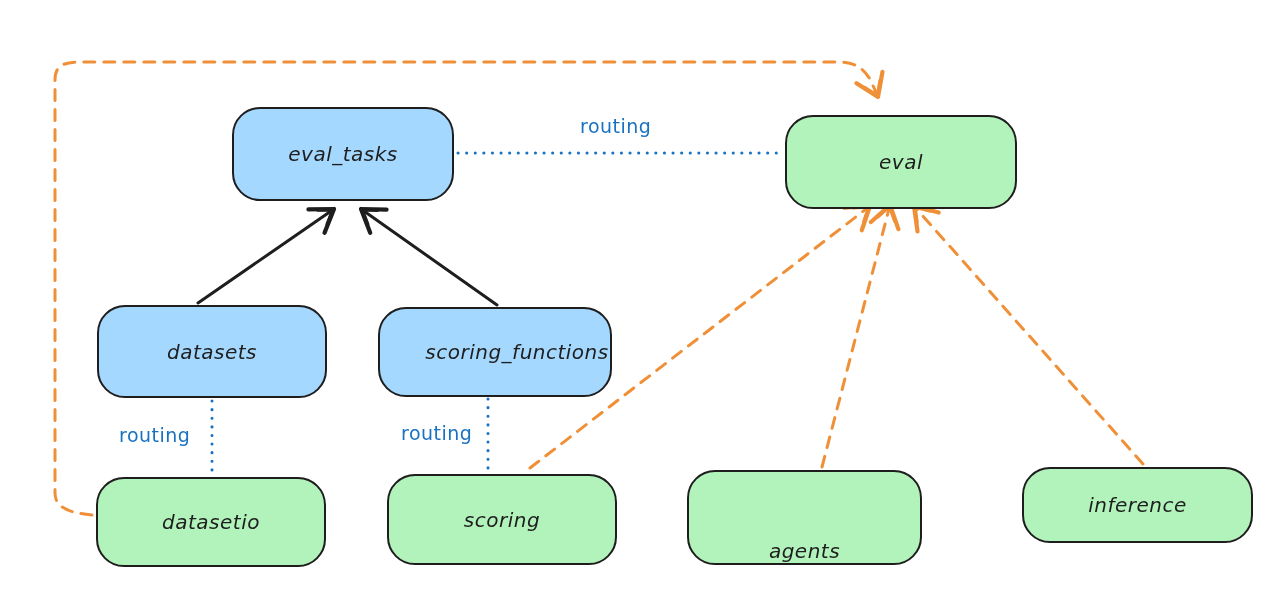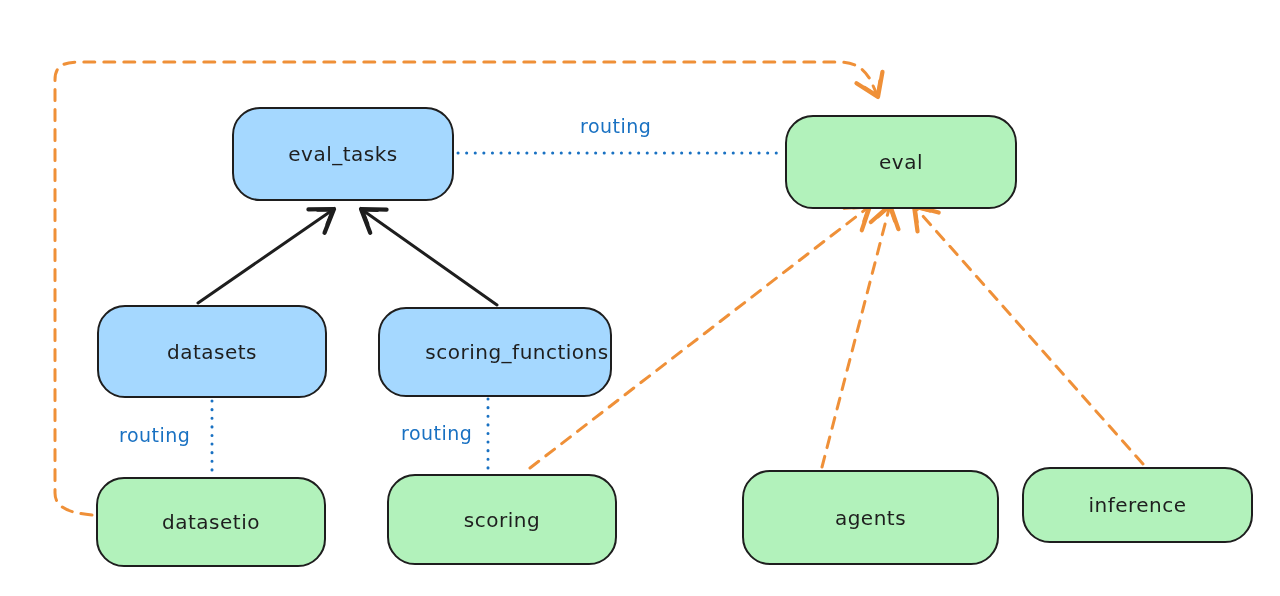--- a/index.html
+++ b/index.html
@@ -25,37 +25,38 @@
     align-items: center;
     justify-content: center;
   }
   .fill-blue  { background: #a5d8ff; }
   .fill-green { background: #b2f2bb; }
   .node-label {
     font-size: 20px;
     color: #1e1e1e;
     letter-spacing: 0.5px;
     white-space: nowrap;
+    font-style: italic;
   }
   .edge-label {
     position: absolute;
     font-size: 19px;
     font-weight: normal;
     color: #1971c2;
     letter-spacing: 0.5px;
     white-space: nowrap;
   }
   
   #node-eval_tasks        { left: 232px;  top: 107px; width: 222px; height: 94px; }
   #node-eval              { left: 785px;  top: 104px; width: 232px; height: 94px; margin-top: 11px; }
   #node-datasets          { left: 97px;   top: 305px; width: 230px; height: 93px; }
   #node-scoring_functions { left: 378px;  top: 307px; width: 234px; height: 90px; padding-left: 44px; }
   #node-datasetio         { left: 96px;   top: 477px; width: 230px; height: 90px; }
   #node-scoring           { left: 387px;  top: 474px; width: 230px; height: 91px; }
-  #node-agents            { left: 742px;  top: 470px; width: 257px; height: 95px; }
+  #node-agents            { left: 687px;  top: 470px; width: 235px; height: 95px; align-items: flex-end; }
   #node-inference         { left: 1022px; top: 467px; width: 231px; height: 76px; align-items: center; }
   
   #edge-label-top  { left: 580px; top: 115px; }
   #edge-label-left { left: 119px; top: 424px; }
   #edge-label-mid  { left: 401px; top: 422px; }
   
   .edge-black {
     stroke: #1e1e1e; stroke-width: 3; fill: none;
     stroke-linecap: round; stroke-linejoin: round;
   }

